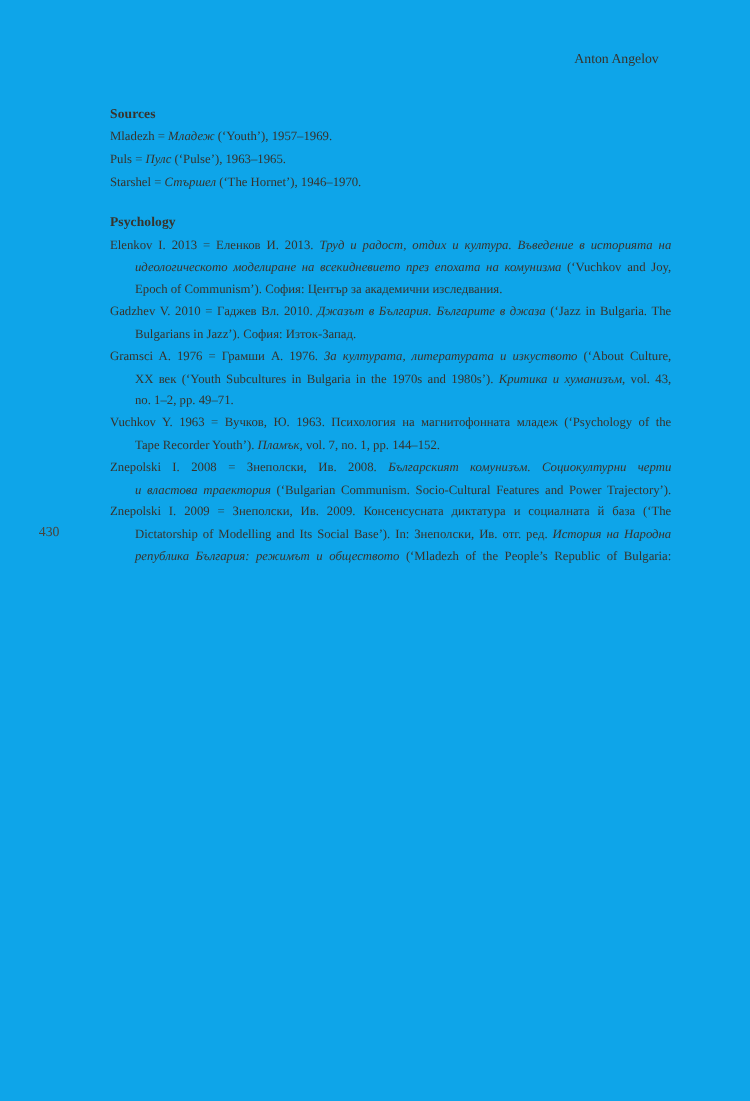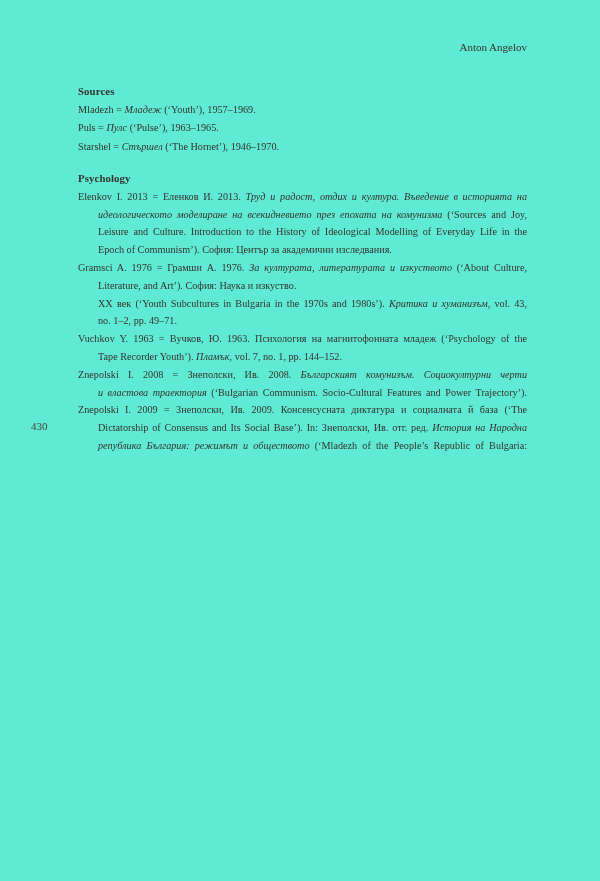--- a/index.html
+++ b/index.html
@@ -1,34 +1,34 @@
 <!DOCTYPE html>
 <html><head>
 <meta charset="utf-8">
 <style>
   html, body { margin: 0; padding: 0; background: #ffffff; }
   .page {
     position: relative;
     width: 600px;
     height: 881px;
-    background: #5eead4;
+    background: #0ea5e9;
     font-family: "Liberation Serif", serif;
     color: #38332c;
     overflow: hidden;
   }
   .author {
     position: absolute;
     top: 40px;
     right: 73px;
     font-size: 11px;
     line-height: 14px;
   }
   .section {
     position: absolute;
-    left: 78px;
+    left: 88px;
     width: 449px;
     font-size: 10.2px;
   }
   .sources-section { top: 82px; line-height: 18.6px; }
   .references-section { top: 170px; line-height: 17.8px; }
   .sec-heading {
     margin: 0;
     font-size: 10.8px;
     font-weight: bold;
     letter-spacing: 0.1px;
@@ -67,43 +67,45 @@
           <div class="line last"><span>Starshel = </span><i>Стършел</i><span> (‘The Hornet’), 1946–1970.</span></div>
         </div>
       </div>
   </div>
 
   <div class="section references-section">
     <h2 class="sec-heading">Psychology</h2>
     <div>
         <div class="entry">
           <div class="line"><span>Elenkov I. 2013 = Еленков И. 2013. </span><i>Труд и радост, отдих и култура. Въведение в историята на</i></div>
-          <div class="line cont"><i>идеологическото моделиране на всекидневието през епохата на комунизма</i><span> (‘Sources and Joy,</span></div>
-          <div class="line cont"><span>Leisure and Culture. Introduction to the History of Ideological Modelling of Everyday Life in the</span></div>
+          <div class="line cont"><i>идеологическото моделиране на всекидневието през епохата на комунизма</i><span> (‘Vuchkov and Joy,</span></div>
           <div class="line cont last"><span>Epoch of Communism’). София: Център за академични изследвания.</span></div>
         </div>
         <div class="entry">
+          <div class="line"><span>Gadzhev V. 2010 = Гаджев Вл. 2010. </span><i>Джазът в България. Българите в джаза</i><span> (‘Jazz in Bulgaria. The</span></div>
+          <div class="line cont last"><span>Bulgarians in Jazz’). София: Изток-Запад.</span></div>
+        </div>
+        <div class="entry">
           <div class="line"><span>Gramsci A. 1976 = Грамши А. 1976. </span><i>За културата, литературата и изкуството</i><span> (‘About Culture,</span></div>
-          <div class="line cont last"><span>Literature, and Art’). София: Наука и изкуство.</span></div>
         </div>
         <div class="entry">
           <div class="line cont"><span>XX век (‘Youth Subcultures in Bulgaria in the 1970s and 1980s’). </span><i>Критика и хуманизъм</i><span>, vol. 43,</span></div>
           <div class="line cont last"><span>no. 1–2, pp. 49–71.</span></div>
         </div>
         <div class="entry">
           <div class="line"><span>Vuchkov Y. 1963 = Вучков, Ю. 1963. Психология на магнитофонната младеж (‘Psychology of the</span></div>
           <div class="line cont last"><span>Tape Recorder Youth’). </span><i>Пламък</i><span>, vol. 7, no. 1, pp. 144–152.</span></div>
         </div>
         <div class="entry">
           <div class="line"><span>Znepolski I. 2008 = Знеполски, Ив. 2008. </span><i>Българският комунизъм. Социокултурни черти</i></div>
           <div class="line cont"><i>и властова траектория</i><span> (‘Bulgarian Communism. Socio-Cultural Features and Power Trajectory’).</span></div>
         </div>
         <div class="entry">
           <div class="line"><span>Znepolski I. 2009 = Знеполски, Ив. 2009. Консенсусната диктатура и социалната й база (‘The</span></div>
-          <div class="line cont"><span>Dictatorship of Consensus and Its Social Base’). In: Знеполски, Ив. отг. ред. </span><i>История на Народна</i></div>
+          <div class="line cont"><span>Dictatorship of Modelling and Its Social Base’). In: Знеполски, Ив. отг. ред. </span><i>История на Народна</i></div>
           <div class="line cont"><i>република България: режимът и обществото</i><span> (‘Mladezh of the People’s Republic of Bulgaria:</span></div>
         </div>
       </div>
   </div>
 
   <div class="pagenum">430</div>
 
 </div>
 
 </body></html>

